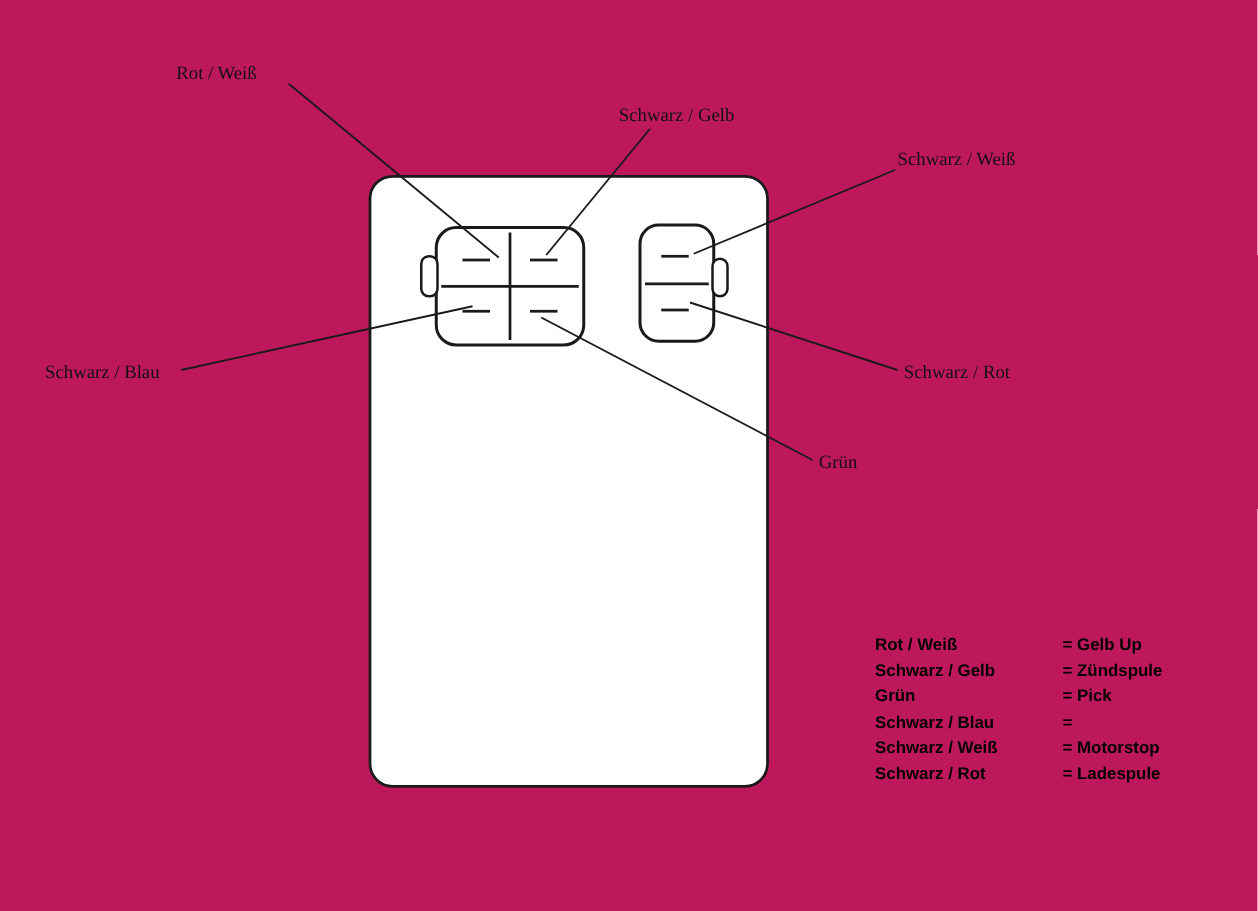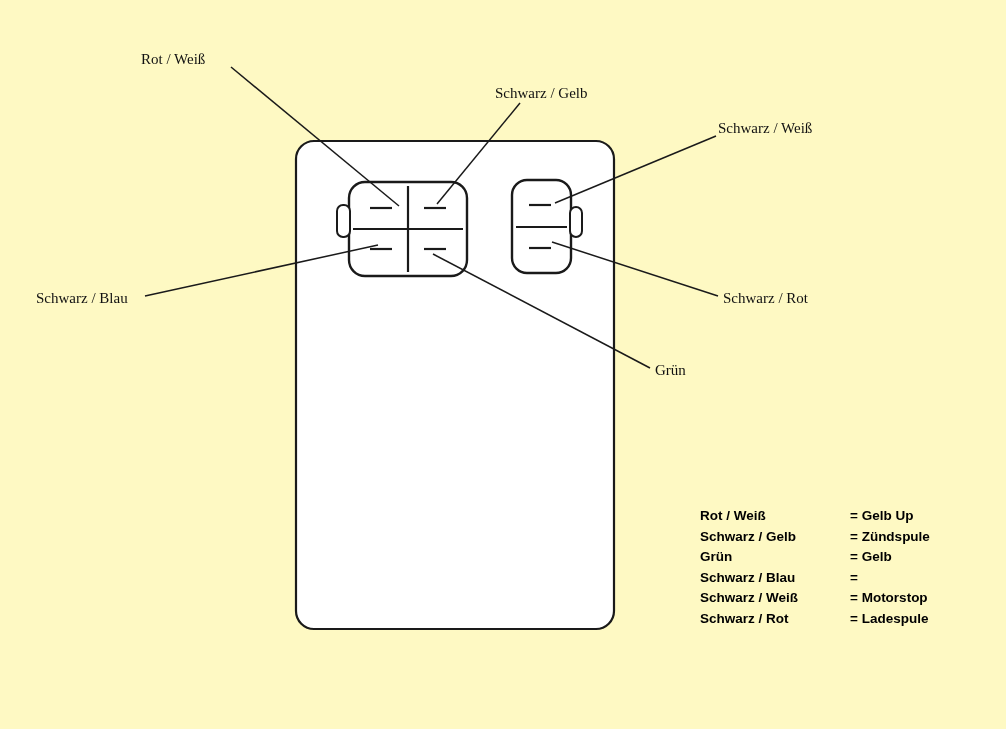--- a/index.html
+++ b/index.html
@@ -9,21 +9,21 @@
   }
   body {
     font-family: "Liberation Serif", serif;
     color: #000000;
   }
   #stage {
     position: relative;
     width: 1006px;
     height: 729px;
     overflow: hidden;
-    background: #fef9c3;
+    background: #be185d;
   }
   #diagram-svg {
     position: absolute;
     left: 0;
     top: 0;
     width: 1006px;
     height: 729px;
   }
   .callout-label {
     position: absolute;
@@ -111,21 +111,21 @@
         <tr>
           <td class="legend-term">Rot / Weiß</td>
           <td class="legend-value">= Gelb Up</td>
         </tr>
         <tr>
           <td class="legend-term">Schwarz / Gelb</td>
           <td class="legend-value">= Zündspule</td>
         </tr>
         <tr>
           <td class="legend-term">Grün</td>
-          <td class="legend-value">= Gelb</td>
+          <td class="legend-value">= Pick</td>
         </tr>
         <tr>
           <td class="legend-term">Schwarz / Blau</td>
           <td class="legend-value">=</td>
         </tr>
         <tr>
           <td class="legend-term">Schwarz / Weiß</td>
           <td class="legend-value">= Motorstop</td>
         </tr>
         <tr>

